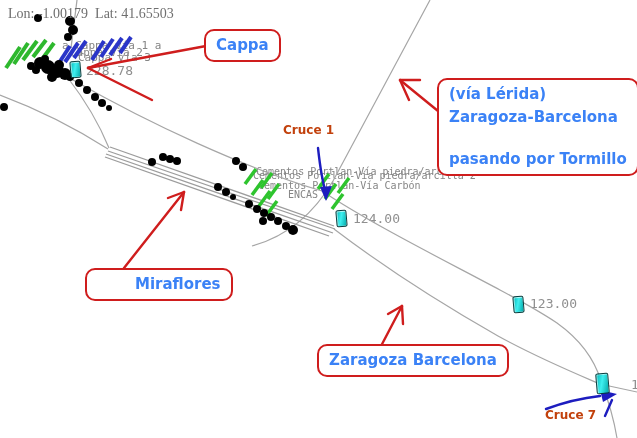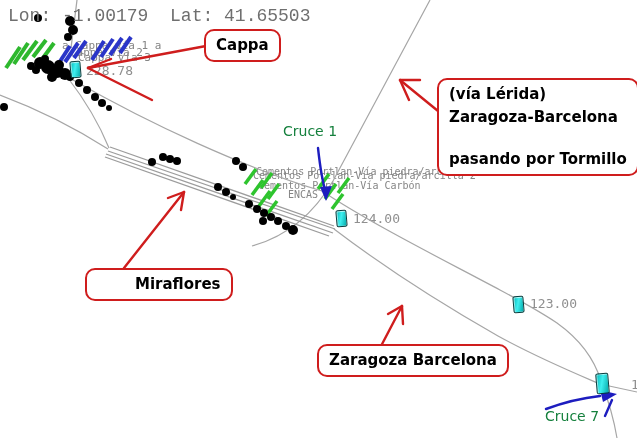--- a/index.html
+++ b/index.html
@@ -2,21 +2,21 @@
 <html><head>
 <meta charset="utf-8">
 <style>
   html,body{margin:0;padding:0;background:#fff;}
   .canvas{
     position:relative;width:637px;height:438px;background:#fff;overflow:hidden;
     font-family:"DejaVu Sans",sans-serif;
   }
   .coords{
     position:absolute;left:8px;top:6px;z-index:6;
-    font-family:Liberation Mono, monospace;font-size:18px;color:#6f6f6f;white-space:pre;
+    font-family:Liberation Serif, serif;font-size:14px;color:#6f6f6f;white-space:pre;
   }
   .gtext{
     position:absolute;z-index:4;font-family:"DejaVu Sans Mono",monospace;
     color:#858585;white-space:pre;line-height:1;
   }
   .gtext.station{font-size:11px;}
   .gtext.track{font-size:10px;}
   .svglayer{position:absolute;left:0;top:0;z-index:5;pointer-events:none;}
   .km-marker{
     position:absolute;width:9px;height:15px;z-index:7;border-radius:2px;
@@ -24,26 +24,26 @@
     border:1px solid #063d3d;transform:rotate(-5deg);
     box-shadow:inset 1px 1px 0 rgba(255,255,255,.55);
   }
   .km-marker.large{width:11px;height:19px;}
   .km-label{
     position:absolute;z-index:3;font-family:"DejaVu Sans Mono",monospace;
     font-size:13px;color:#8f8f8f;white-space:pre;line-height:1;
   }
   .callout{
     position:absolute;z-index:10;background:#fff;border:2px solid #cf1d1d;border-radius:10px;
-    color:#000000;font-weight:bold;font-size:15px;line-height:1.55;padding:3px 10px;
+    color:#3b82f6;font-weight:bold;font-size:15px;line-height:1.55;padding:3px 10px;
     white-space:nowrap;
   }
   .callout .gap{margin-top:18px;}
   .bluelabel{
-    position:absolute;z-index:9;color:#15803d;font-weight:normal;font-size:14px;white-space:nowrap;
+    position:absolute;z-index:9;color:#c2410c;font-weight:bold;font-size:12px;white-space:nowrap;
   }
 </style>
 </head>
 <body>
 
 <div class="canvas">
 
   <div class="coords">Lon: -1.00179  Lat: 41.65503</div>
 
   <div id="labels-layer">

